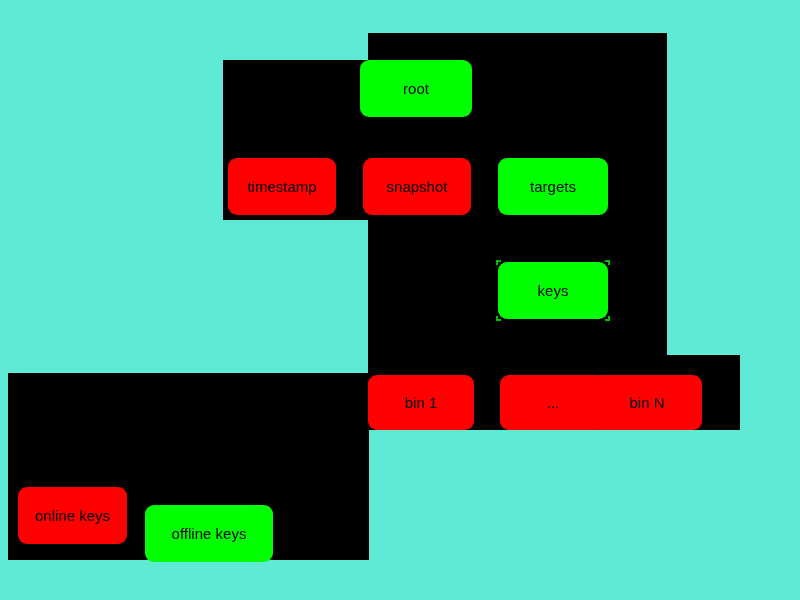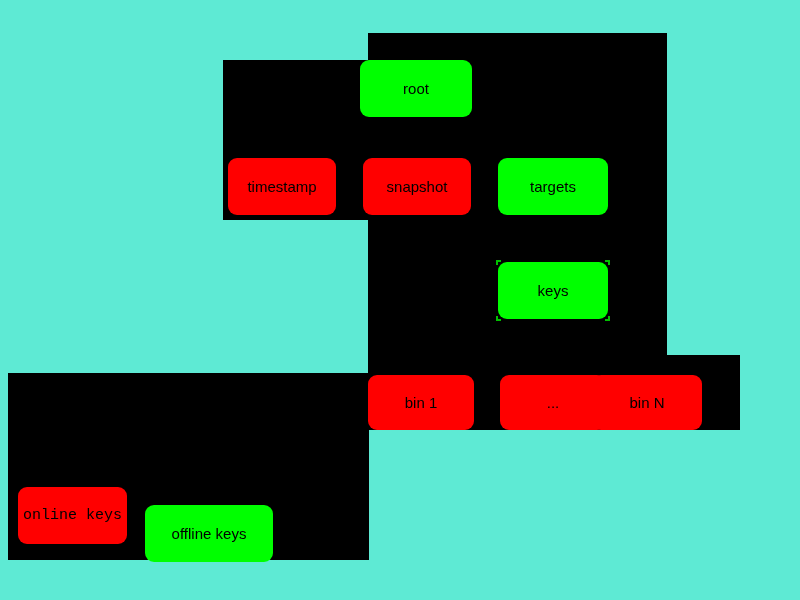--- a/index.html
+++ b/index.html
@@ -78,19 +78,19 @@
     </div>
     <div class="node red" style="left: 368px; top: 375px; width: 106px; height: 55px; background: rgb(255, 0, 0); color: rgb(0, 0, 0);">
       <span>bin 1</span>
     </div>
     <div class="node red" style="left: 500px; top: 375px; width: 106px; height: 55px; background: rgb(255, 0, 0); color: rgb(0, 0, 0);">
       <span>...</span>
     </div>
     <div class="node red" style="left: 592px; top: 375px; width: 110px; height: 55px; background: rgb(255, 0, 0); color: rgb(0, 0, 0);">
       <span>bin N</span>
     </div>
-    <div class="node red" style="left: 18px; top: 487px; width: 109px; height: 57px; background: rgb(255, 0, 0); color: rgb(0, 0, 0); font-family: Liberation Mono, monospace;">
+    <div class="node red" style="left: 18px; top: 487px; width: 109px; height: 57px; background: rgb(255, 0, 0); color: rgb(0, 0, 0);">
       <span>online keys</span>
     </div>
     <div class="node green" style="left: 145px; top: 505px; width: 128px; height: 57px; background: rgb(0, 255, 0); color: rgb(0, 0, 0);">
       <span>offline keys</span>
     </div>
   </div>
 
 </body></html>

